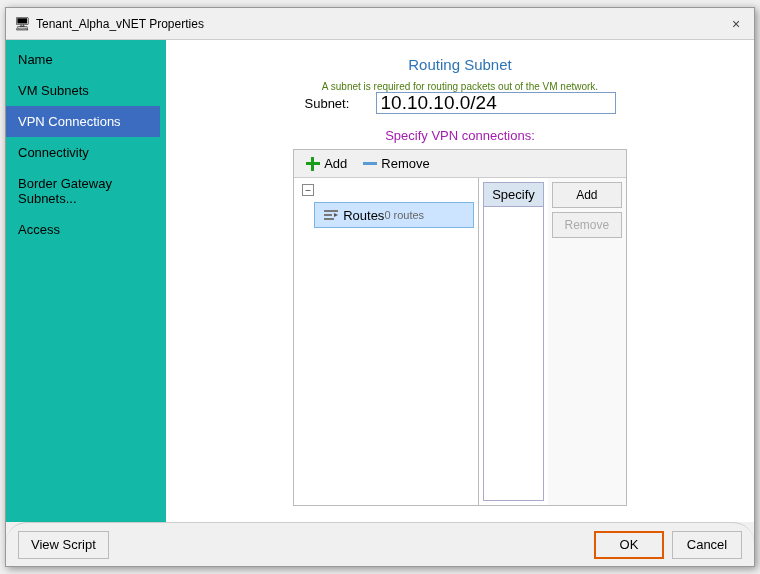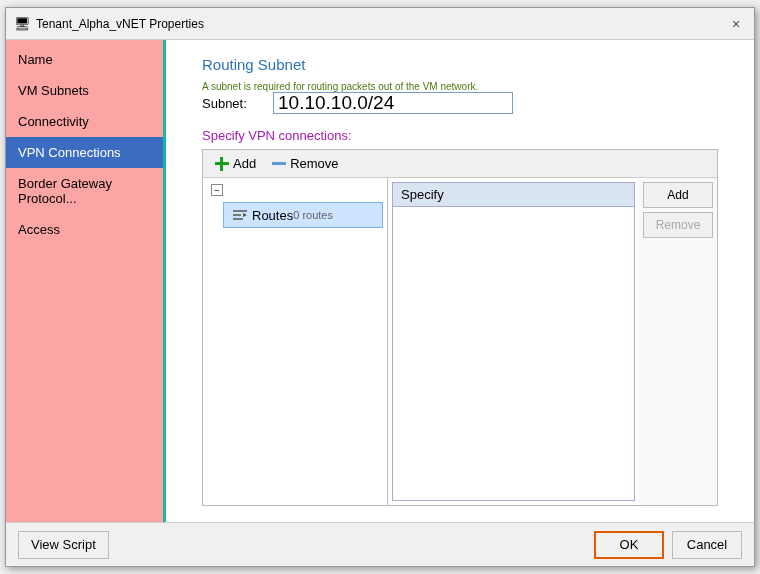--- a/index.html
+++ b/index.html
@@ -53,43 +53,44 @@
     }
     
     .dialog-body {
       display: flex;
       flex: 1;
       overflow: hidden;
     }
     
     .sidebar {
       width: 160px;
-      background: #fca5a5;
-      border-right: 3px solid #14b8a6;
+      background: #14b8a6;
+      border-right: 6px solid #14b8a6;
       padding-top: 4px;
     }
     
     .sidebar-item {
       padding: 8px 12px;
       cursor: pointer;
       color: #000;
       font-size: 13px;
     }
     
     .sidebar-item.active {
       background: #3c6cbf;
       color: #fff;
     }
     
     .content-area {
       flex: 1;
-      padding: 16px 36px;
+      padding: 16px 7px;
       background: #fff;
       display: flex;
       flex-direction: column;
+      align-items: center;
     }
     
     .section-title {
       font-size: 15px;
       color: #2e74b5;
       margin-bottom: 8px;
       font-weight: 400;
     }
     
     .section-desc {
@@ -280,20 +281,21 @@
     .side-btn:disabled { color: #aaa; cursor: default; }
     
     .dialog-footer {
       display: flex;
       align-items: center;
       justify-content: space-between;
       padding: 8px 12px;
       border-top: 1px solid #ccc;
       background: #f0f0f0;
       height: 44px;
+      border-radius: 21px;
     }
     
     .footer-left {
       display: flex;
     }
     
     .footer-right {
       display: flex;
       gap: 8px;
     }
@@ -336,23 +338,23 @@
       <span class="title-text">Tenant_Alpha_vNET Properties</span>
     </div>
     <div class="close-btn">×</div>
   </div>
 
   <div class="dialog-body">
 
     <div class="sidebar">
       <div class="sidebar-item">Name</div>
       <div class="sidebar-item">VM Subnets</div>
+      <div class="sidebar-item active">VPN Connections</div>
       <div class="sidebar-item">Connectivity</div>
-      <div class="sidebar-item active">VPN Connections</div>
-      <div class="sidebar-item">Border Gateway Protocol...</div>
+      <div class="sidebar-item">Border Gateway Subnets...</div>
       <div class="sidebar-item">Access</div>
     </div>
 
     <div class="content-area">
       <div class="section-title">Routing Subnet</div>
       <div class="section-desc">A subnet is required for routing packets out of the VM network.</div>
 
       <div class="subnet-row">
         <span class="subnet-label">Subnet:</span>
         <input class="subnet-input" type="text" value="10.10.10.0/24" style="">

